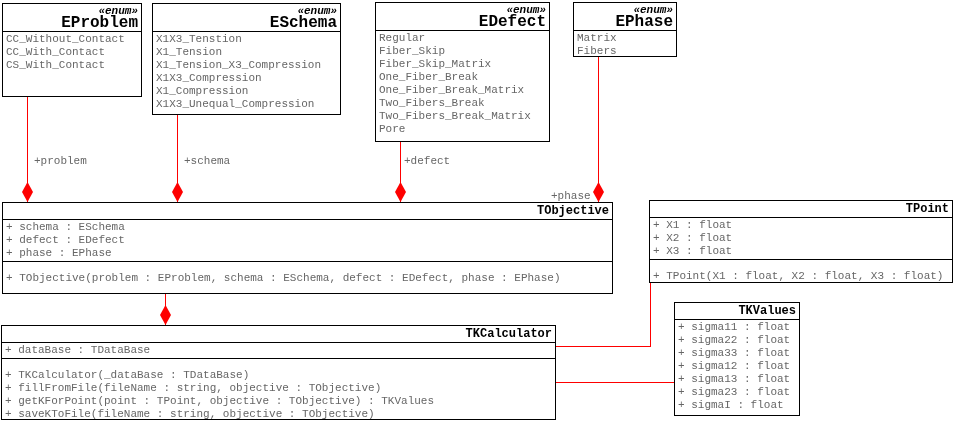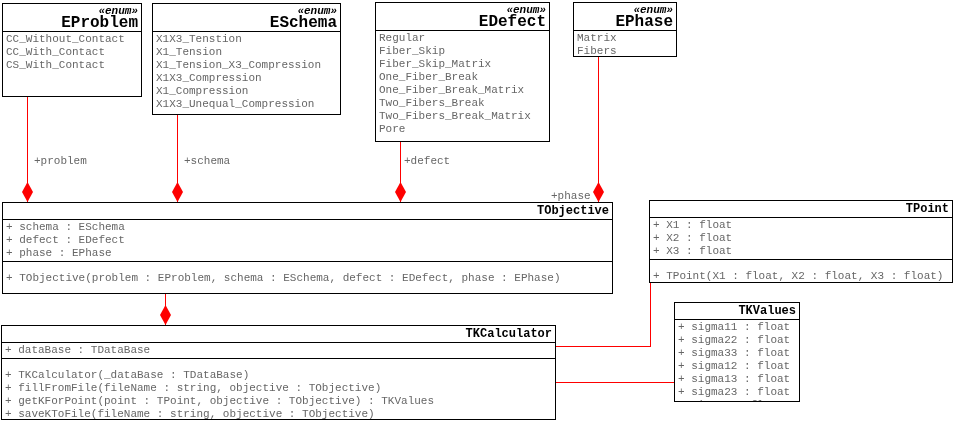--- a/index.html
+++ b/index.html
@@ -182,21 +182,21 @@
     <div class="uml-rows">
       <div class="uml-row">+ X1 : float</div>
       <div class="uml-row">+ X2 : float</div>
       <div class="uml-row">+ X3 : float</div>
     </div>
     <div class="uml-methods">
       <div class="uml-row">+ TPoint(X1 : float, X2 : float, X3 : float)</div>
     </div>
   </div>
 
-  <div class="uml-box" style="left:674px; top:302px; width:126px; height:100px;">
+  <div class="uml-box" style="left:674px; top:302px; width:126px; height:114px;">
     <div class="uml-title">
       <div class="class-name">TKValues</div>
     </div>
     <div class="uml-rows">
       <div class="uml-row">+ sigma11 : float</div>
       <div class="uml-row">+ sigma22 : float</div>
       <div class="uml-row">+ sigma33 : float</div>
       <div class="uml-row">+ sigma12 : float</div>
       <div class="uml-row">+ sigma13 : float</div>
       <div class="uml-row">+ sigma23 : float</div>

